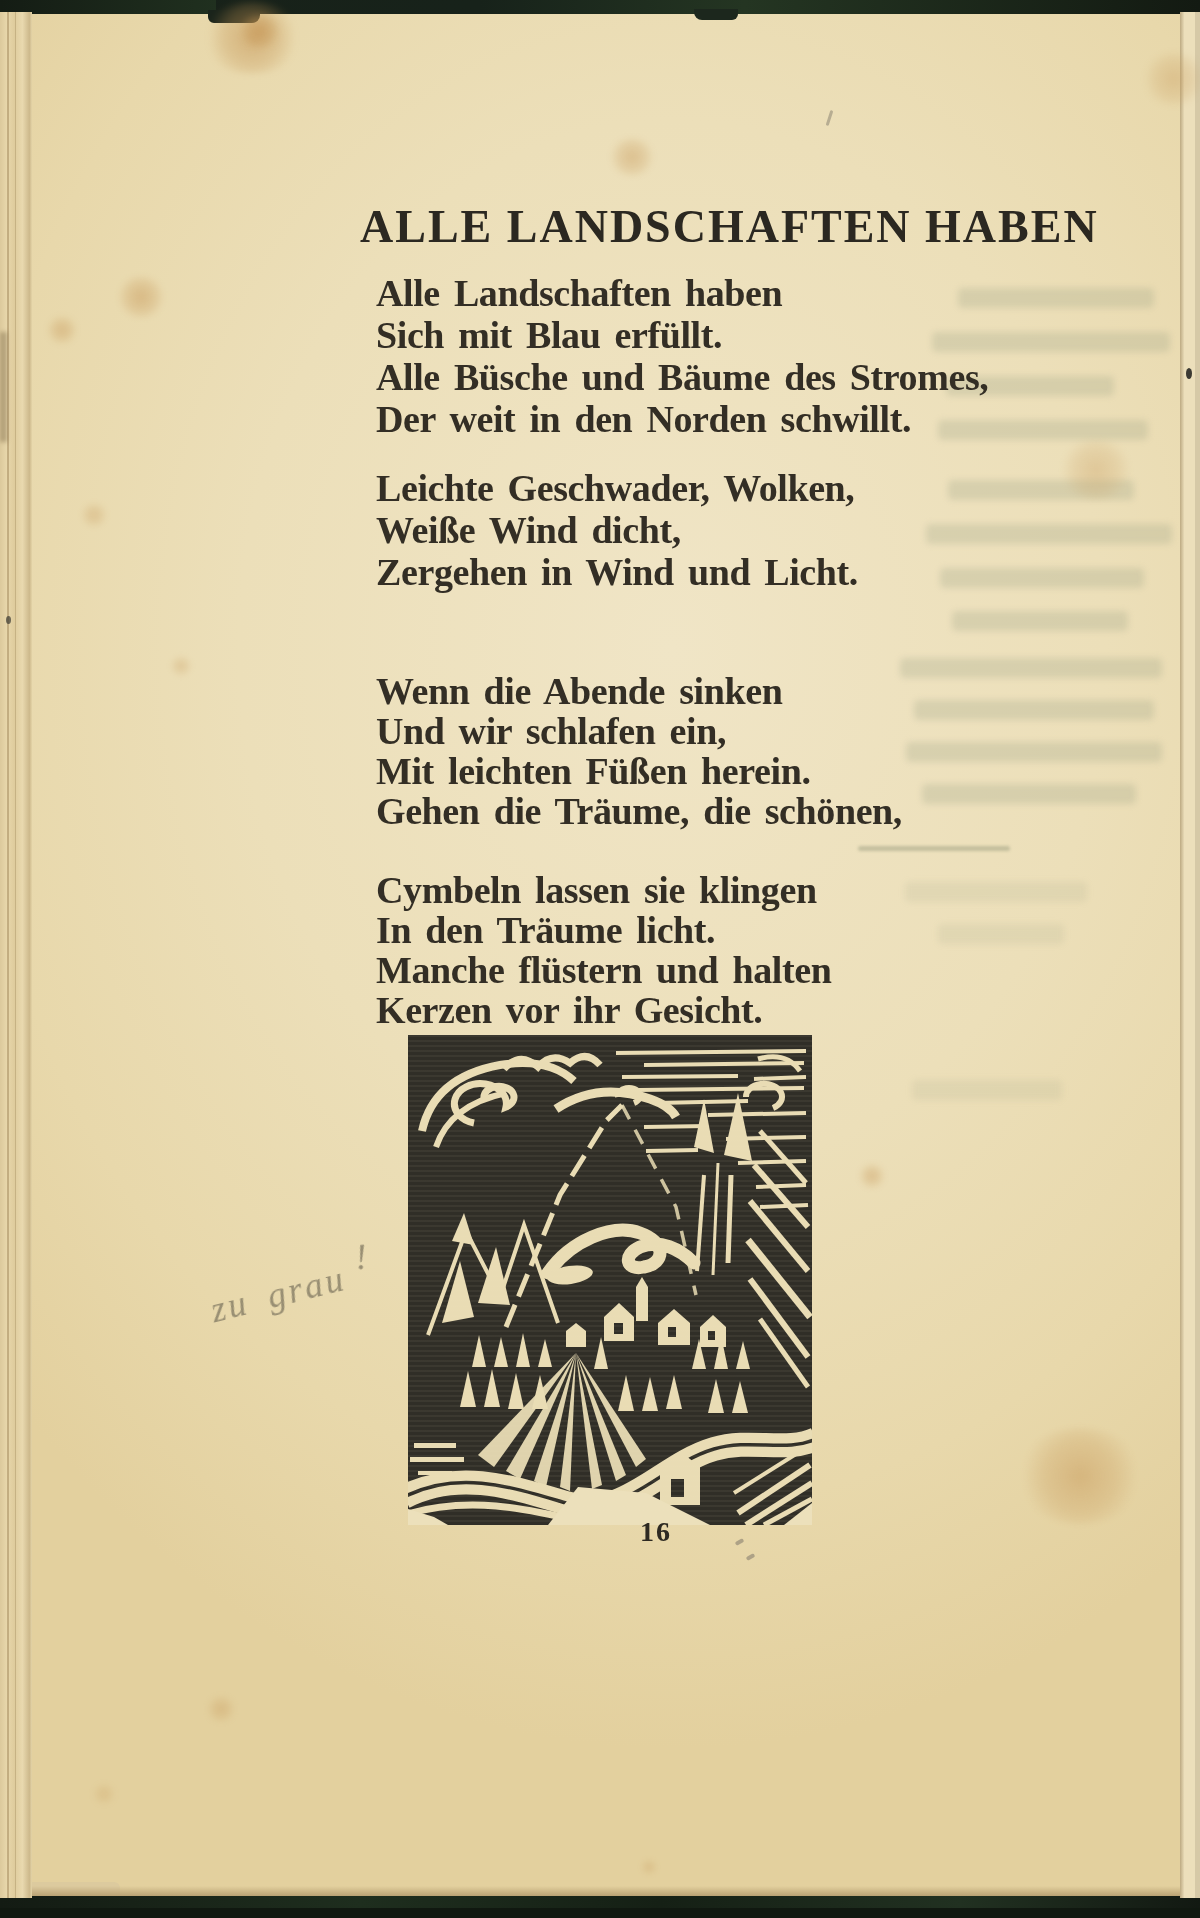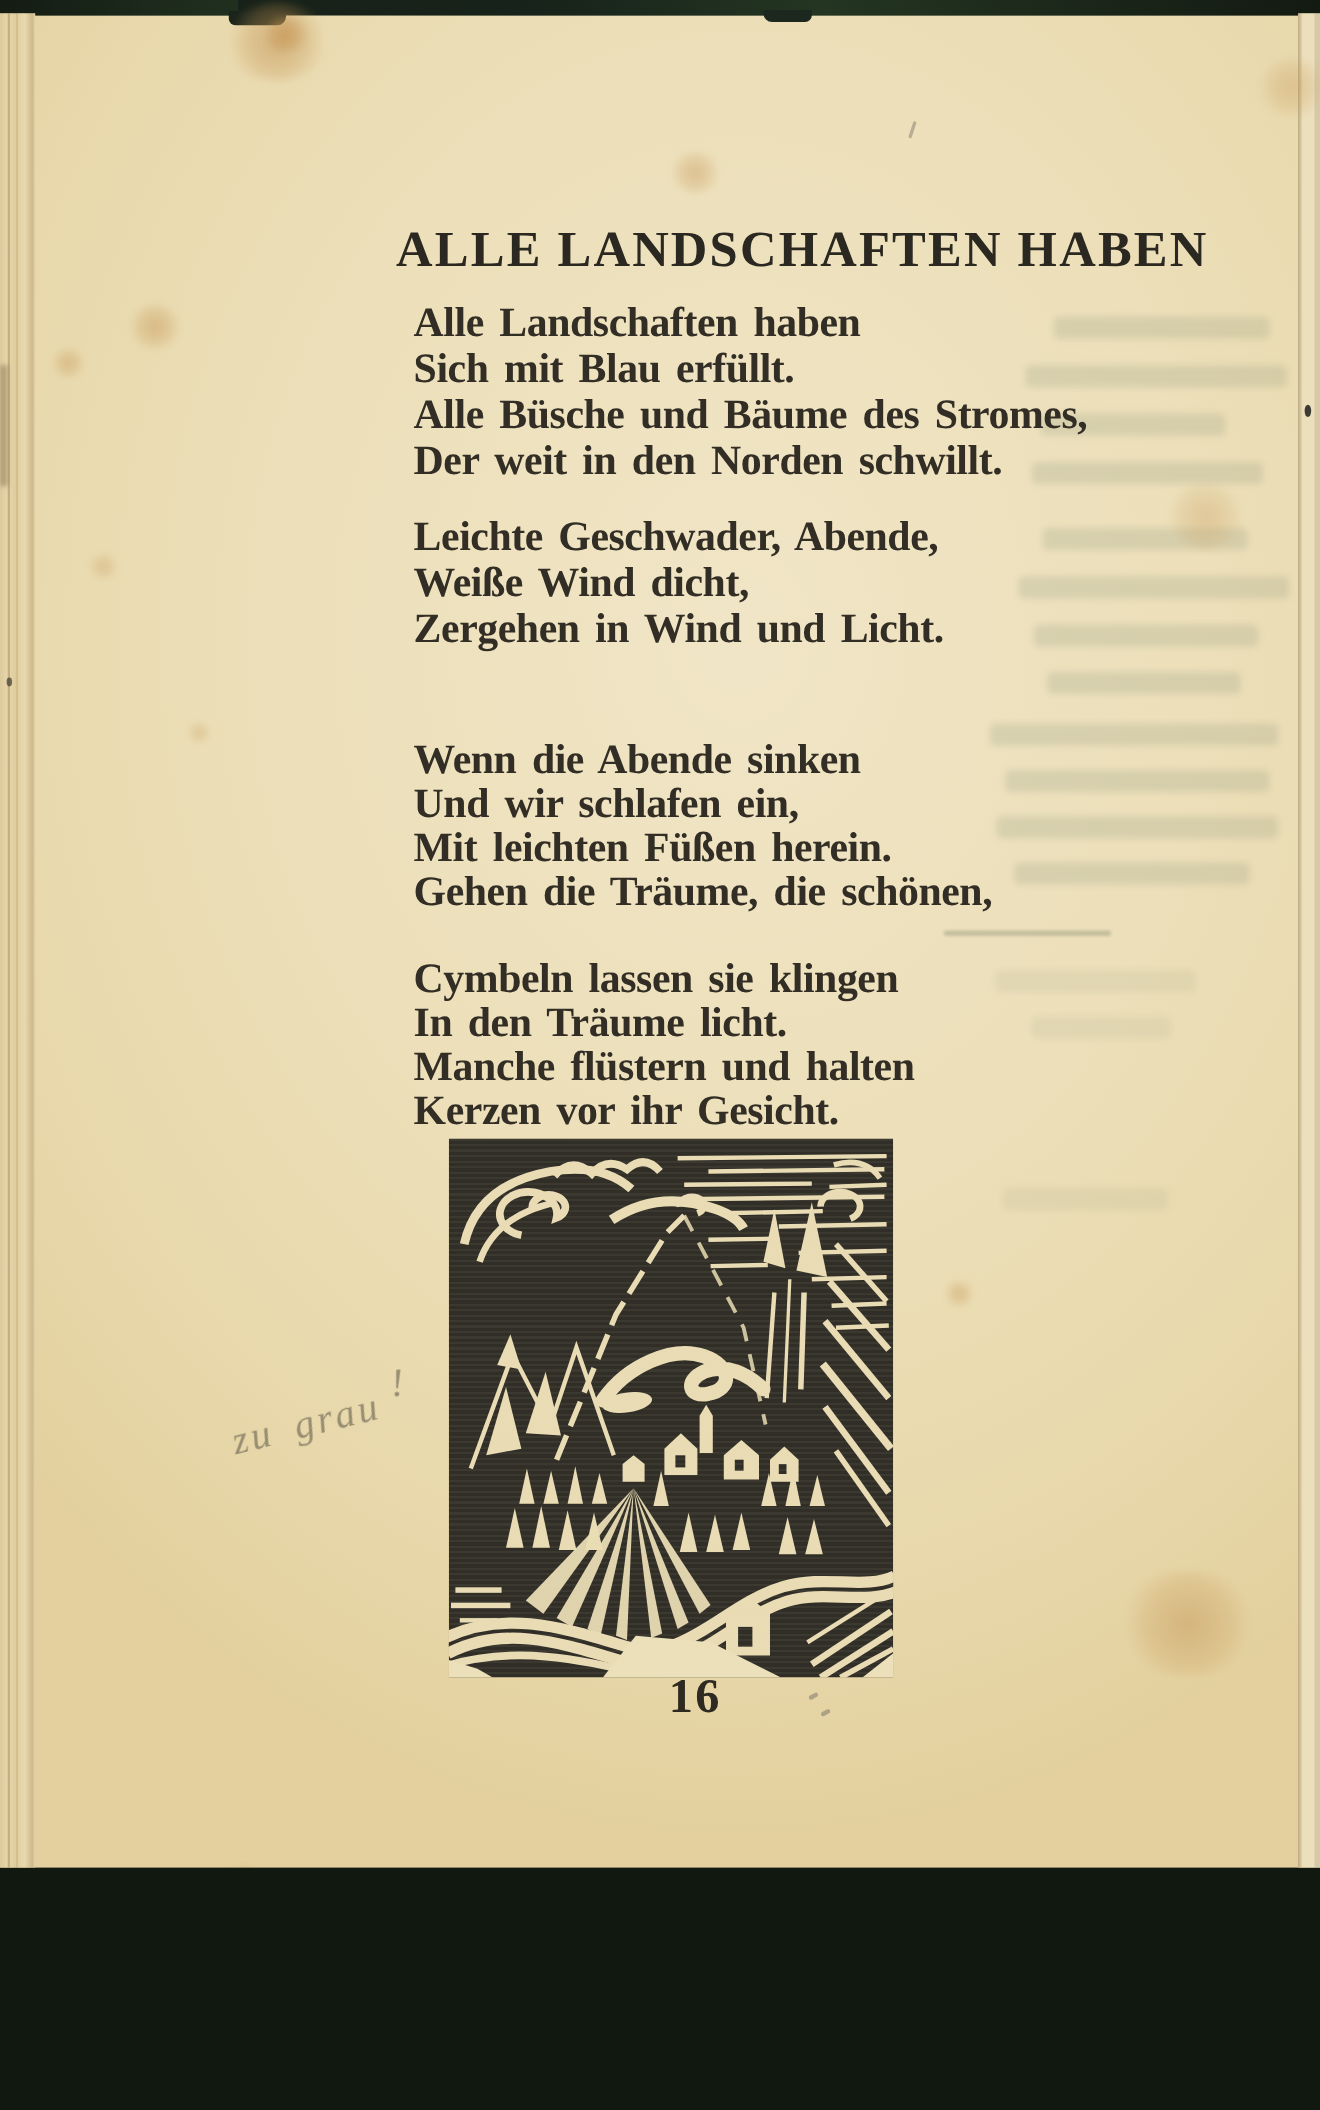--- a/index.html
+++ b/index.html
@@ -1,17 +1,17 @@
 <!DOCTYPE html>
 <html><head>
 <meta charset="utf-8">
 <style>
   html,body{margin:0;padding:0;background:#101810;}
   #stage{
-    position:relative;width:1200px;height:1698px;overflow:hidden;
+    position:relative;width:1200px;height:1908px;overflow:hidden;
     font-family:"Liberation Serif",serif;
     background:
       radial-gradient(ellipse 900px 1100px at 56% 34%, #f0e5c6 0%, #ecdfb9 48%, #e8d8ab 78%, #e3d09e 100%);
     text-decoration: underline;
   }
   
   .cover-top{position:absolute;left:0;top:0;width:1200px;height:14px;
     background:linear-gradient(90deg,#141c14,#20301f 18%,#15201636 0,#17221a 40%,#243522 62%,#131a12 100%);
     background-color:#18221a;}
   .cover-top:before{content:"";position:absolute;left:208px;top:10px;width:52px;height:13px;background:#1a241b;border-radius:0 0 8px 6px;}
@@ -27,22 +27,22 @@
   .edge-right{position:absolute;left:1180px;top:12px;width:20px;height:1886px;background:#ecdfbb;}
   .edge-right .crease{position:absolute;left:0;top:0;width:4px;height:100%;background:linear-gradient(90deg,rgba(130,105,60,.45),rgba(130,105,60,.05));}
   .edge-right .darken{position:absolute;right:0;top:0;width:5px;height:100%;background:rgba(60,50,25,.12);}
   
   .title{position:absolute;left:360px;top:204px;font-size:46px;line-height:46px;font-weight:700;
     letter-spacing:2px;color:#2b2821;white-space:nowrap;}
   .stanza{position:absolute;left:376px;font-size:38px;line-height:42px;font-weight:600;
     color:#332e25;letter-spacing:-0.4px;word-spacing:5px;white-space:nowrap;}
   .s1{top:272px}.s2{top:467px}.s3{top:671px}.s4{top:870px}
   .s3 div,.s4 div{line-height:40px;}
-  .pageno{position:absolute;left:532px;top:1516px;width:200px;text-align:center;
-    font-size:44px;font-weight:600;color:#2e2a22;letter-spacing:2px;}
+  .pageno{position:absolute;left:556px;top:1516px;width:200px;text-align:center;
+    font-size:28px;font-weight:600;color:#2e2a22;letter-spacing:2px;}
   
   .note{position:absolute;left:208px;top:1262px;width:230px;
     font-size:36px;font-style:italic;color:#8b8269;letter-spacing:3px;word-spacing:8px;
     transform:rotate(-14deg);filter:blur(.4px);opacity:.85;white-space:nowrap;
     font-family:"Liberation Serif",serif;}
   .note .bang{display:inline-block;transform:translate(14px,-16px) rotate(8deg);}
   
   .ghost{position:absolute;height:20px;border-radius:5px;background:rgba(148,156,126,.24);filter:blur(3px);}
   .ghost.faint{background:rgba(148,156,126,.13);}
   .ghost.rule{height:5px;background:rgba(120,128,100,.35);filter:blur(1.5px);}
@@ -118,21 +118,21 @@
 
   <div class="title">ALLE LANDSCHAFTEN HABEN</div>
 
   <div class="stanza s1">
     <div>Alle Landschaften haben</div>
     <div>Sich mit Blau erfüllt.</div>
     <div>Alle Büsche und Bäume des Stromes,</div>
     <div>Der weit in den Norden schwillt.</div>
   </div>
   <div class="stanza s2">
-    <div>Leichte Geschwader, Abende,</div>
+    <div>Leichte Geschwader, Wolken,</div>
     <div>Weiße Wind dicht,</div>
     <div>Zergehen in Wind und Licht.</div>
   </div>
   <div class="stanza s3">
     <div>Wenn die Abende sinken</div>
     <div>Und wir schlafen ein,</div>
     <div>Mit leichten Füßen herein.</div>
     <div>Gehen die Träume, die schönen,</div>
   </div>
   <div class="stanza s4">

